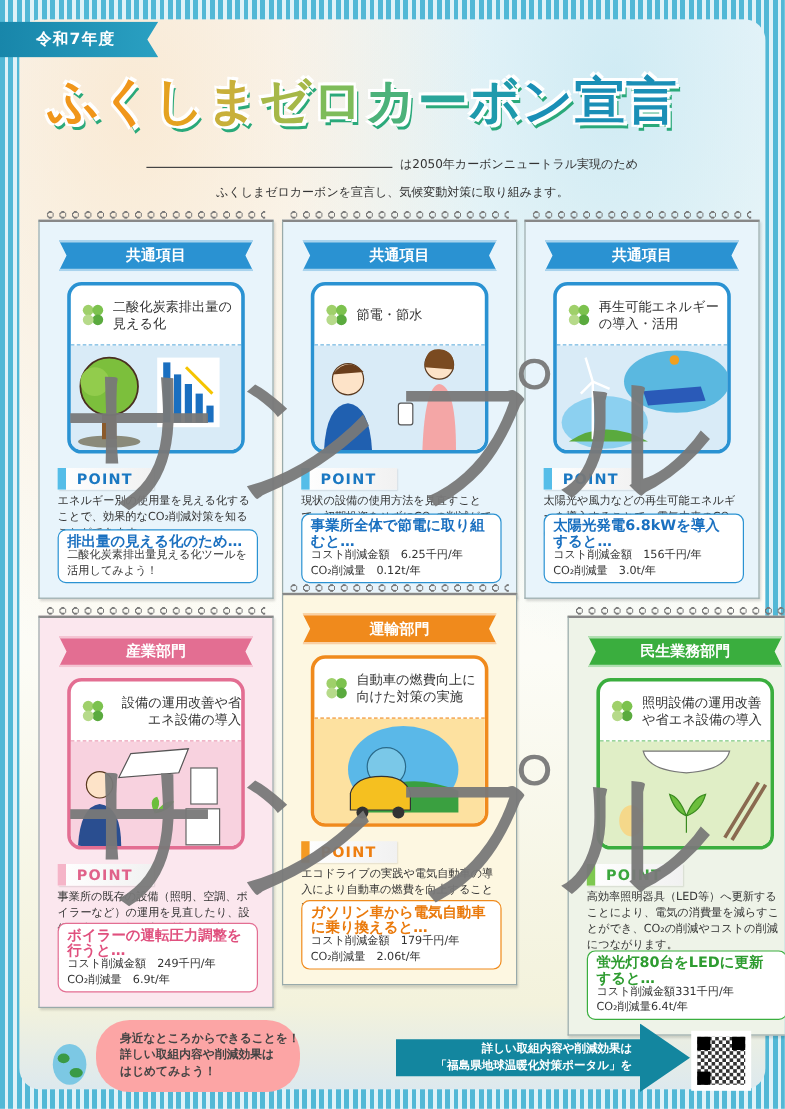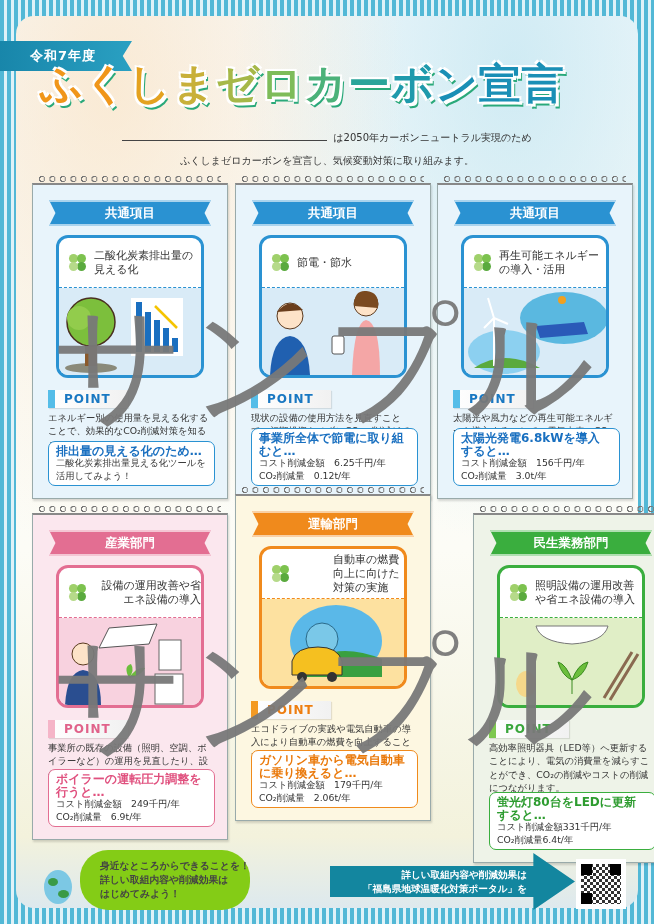--- a/index.html
+++ b/index.html
@@ -15,21 +15,21 @@
     background:
       radial-gradient(ellipse at 15% 8%, rgba(250,220,180,.55), transparent 40%),
       radial-gradient(ellipse at 80% 6%, rgba(190,228,240,.7), transparent 40%),
       linear-gradient(180deg, #f8fbfd 0%, #fcfcf6 60%, #f3f2dc 92%, #dde9ee 100%);
   }
   .ribbon {
     position: absolute; left: 0; top: 18px; width: 132px; height: 30px;
     background: linear-gradient(90deg, #1886aa, #2aa0c2);
     clip-path: polygon(0 0, 100% 0, 93% 50%, 100% 100%, 0 100%);
     color: #fff; font-weight: bold; font-size: 13px;
-    display: flex; align-items: center; padding-left: 30px; letter-spacing: 1px; margin-top: 23px;
+    display: flex; align-items: center; padding-left: 30px; letter-spacing: 1px;
   }
   .title {
     position: absolute; left: 40px; top: 54px; width: 590px; height: 60px;
     font-size: 42px; font-weight: bold; letter-spacing: 1px;
     display: flex; align-items: center;
     -webkit-text-stroke: 0;
   }
   .title span {
     display: inline-block;
     text-shadow: 3px 3px 0 #fff, -2px -2px 0 #fff, 2px -2px 0 #fff, -2px 2px 0 #fff, 4px 5px 0 #2aa97a;
@@ -105,21 +105,21 @@
   .c-pink .panel { border-color: #e36e92; }
   .c-pink .ptitle { border-color: #e36e92; text-align: right; }
   .c-pink .illus { background: #f8d2df; }
   .c-pink .point { color: #e0628a; --accent: #f5b5c8; }
   .c-pink .effect { border-color: #e36e92; }
   .c-pink .effect b { color: #e0507e; }
 
   .c-orange { background: #fdf7e1; }
   .c-orange .banner { background: #f08a1c; }
   .c-orange .panel { border-color: #f08a1c; }
-  .c-orange .ptitle { border-color: #f08a1c; gap: 36px; }
+  .c-orange .ptitle { border-color: #f08a1c; }
   .c-orange .illus { background: #fde1a0; }
   .c-orange .point { color: #ee7e10; --accent: #f49a22; }
   .c-orange .effect { border-color: #f08a1c; }
   .c-orange .effect b { color: #ea7a0c; }
 
   .c-green { background: #eef3e8; }
   .c-green .banner { background: #3aae3e; }
   .c-green .panel { border-color: #3aae3e; }
   .c-green .ptitle { border-color: #3aae3e; justify-content: flex-end; }
   .c-green .illus { background: #e0eec6; }
@@ -128,21 +128,21 @@
   .c-green .effect b { color: #2e9c30; }
 
   .watermark {
     position: absolute; left: 0; width: 654px; text-align: center;
     font-size: 128px; font-weight: normal; color: rgba(120,120,120,.95);
     letter-spacing: 6px; pointer-events: none; line-height: 1;
   }
 
   .speech {
     position: absolute; left: 80px; top: 850px; width: 170px; height: 60px;
-    background: #84cc16; border-radius: 28px;
+    background: #fca5a5; border-radius: 28px;
     font-size: 9.8px; line-height: 14px; color: #444; font-weight: bold;
     padding: 9px 0 0 20px;
   }
   .globe { position: absolute; left: 44px; top: 870px; width: 28px; height: 34px; border-radius: 50%; background: #7cc8e4; }
   .globe::before { content:""; position:absolute; left:4px; top:8px; width:10px; height:8px; border-radius:50%; background:#3a9a46; }
   .globe::after { content:""; position:absolute; left:14px; top:20px; width:11px; height:8px; border-radius:50%; background:#3a9a46; }
   .arrow {
     position: absolute; left: 330px; top: 853px; width: 245px; height: 57px;
     background: #13869f;
     clip-path: polygon(0 23%, 83% 23%, 83% 0, 100% 50%, 83% 100%, 83% 77%, 0 77%);

